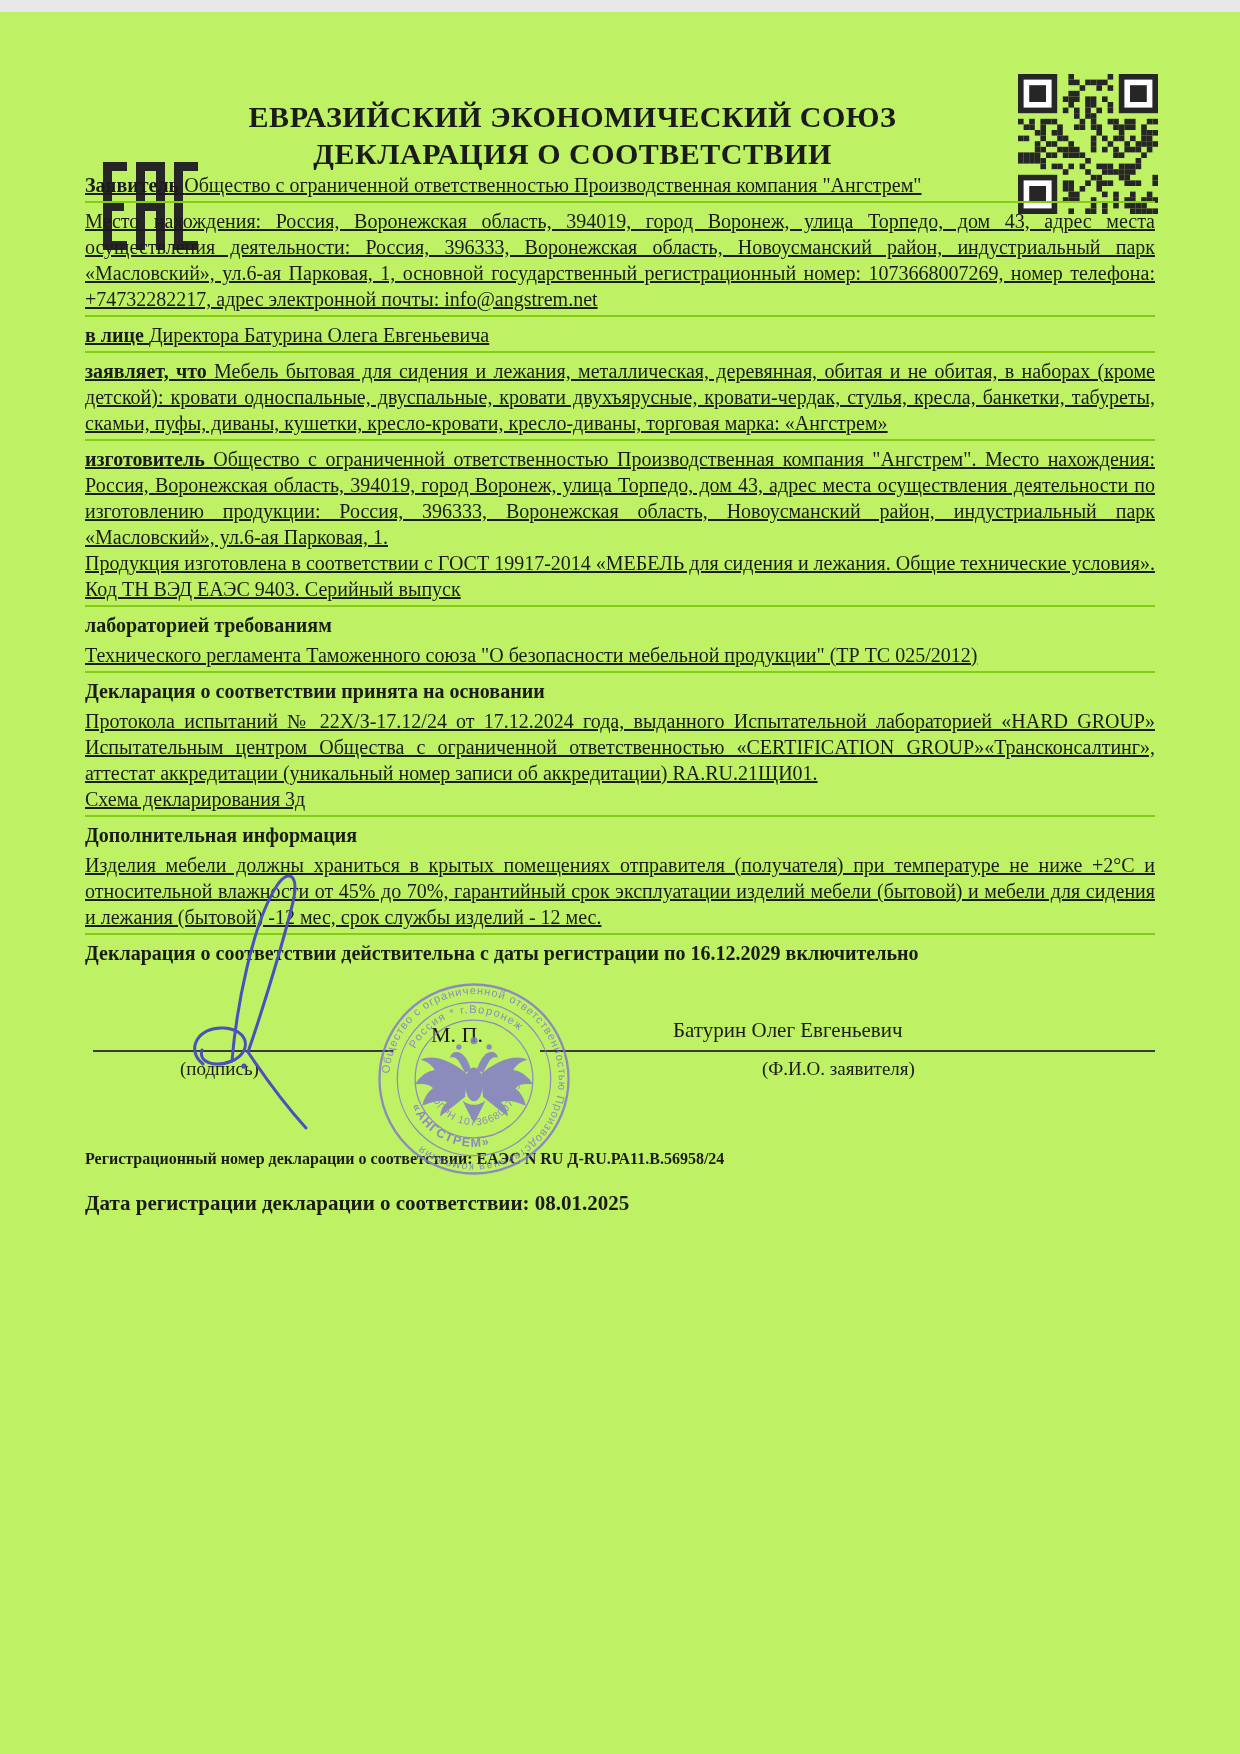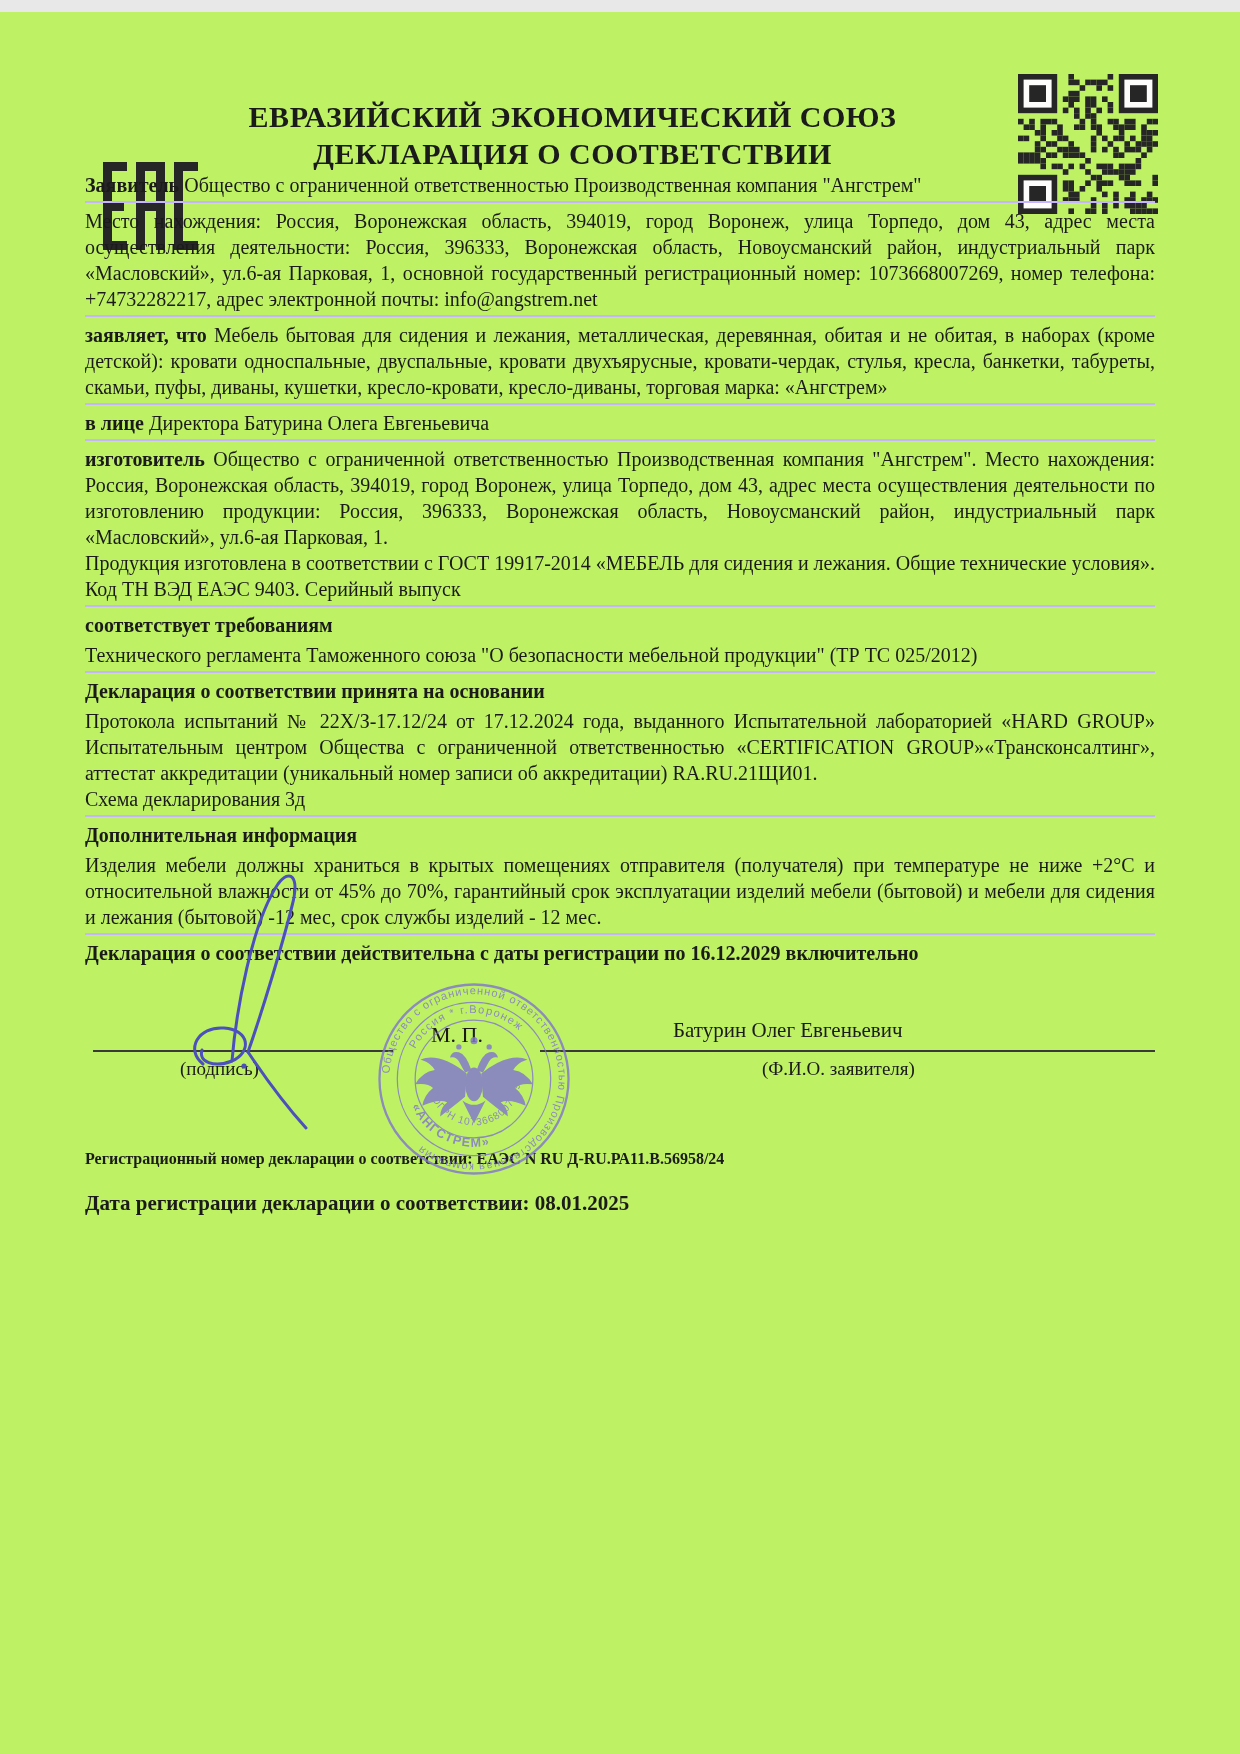--- a/index.html
+++ b/index.html
@@ -12,21 +12,21 @@
   
   .eac{position:absolute;left:103px;top:150px;width:95px;height:88px;}
   .qr{position:absolute;left:1018px;top:62px;width:140px;height:140px;}
   .title{padding-top:86px;margin-left:85px;width:975px;text-align:center;
          font-weight:bold;font-size:30px;line-height:37px;letter-spacing:.5px;}
   
   .content{margin:0 85px;position:relative;}
   .first{margin-top:108px;}
   .row{font-size:20px;line-height:26px;text-align:justify;margin:0;}
   .b{font-weight:bold;}
-  .sec{border-bottom:2px solid #c4b5fd;padding-bottom:3px;margin-bottom:5px;}
+  .sec{border-bottom:2px solid #84cc16;padding-bottom:3px;margin-bottom:5px;text-decoration:underline;}
   .hgap{margin-top:4px;margin-bottom:4px;}
   
   .sig-area{position:relative;height:152px;margin-top:4px;}
   .sig-line{position:absolute;left:8px;top:80px;width:300px;border-top:2px solid #3a3a3a;}
   .sig-caption{position:absolute;left:95px;top:88px;font-size:19px;}
   .mp{position:absolute;left:346px;top:52px;font-size:22px;z-index:1;text-align:center;}
   .fio-line{position:absolute;left:455px;top:80px;width:615px;border-top:2px solid #3a3a3a;}
   .fio-name{position:absolute;left:588px;top:48px;font-size:21px;z-index:1;}
   .fio-caption{position:absolute;left:677px;top:88px;font-size:19px;}
   .stamp{position:absolute;left:282px;top:2px;width:214px;height:214px;z-index:2;opacity:.82;}
@@ -269,31 +269,31 @@
     <div>ЕВРАЗИЙСКИЙ ЭКОНОМИЧЕСКИЙ СОЮЗ</div>
     <div>ДЕКЛАРАЦИЯ О СООТВЕТСТВИИ</div>
   </div>
 
   <div class="content">
 
     <p class="row sec first"><span class="b">Заявитель</span> <span>Общество с ограниченной ответственностью Производственная компания "Ангстрем"</span></p>
 
     <p class="row sec">Место нахождения: Россия, Воронежская область, 394019, город Воронеж, улица Торпедо, дом 43, адрес места осуществления деятельности: Россия, 396333, Воронежская область, Новоусманский район, индустриальный парк «Масловский», ул.6-ая Парковая, 1, основной государственный регистрационный номер: 1073668007269, номер телефона: +74732282217, адрес электронной почты: info@angstrem.net</p>
 
+    <p class="row sec"><span class="b">в лице</span> <span>Директора Батурина Олега Евгеньевича</span></p>
+
     <p class="row sec"><span class="b">заявляет, что</span> <span>Мебель бытовая для сидения и лежания, металлическая, деревянная, обитая и не обитая, в наборах (кроме детской): кровати односпальные, двуспальные, кровати двухъярусные, кровати-чердак, стулья, кресла, банкетки, табуреты, скамьи, пуфы, диваны, кушетки, кресло-кровати, кресло-диваны, торговая марка: «Ангстрем»</span></p>
-
-    <p class="row sec"><span class="b">в лице</span> <span>Директора Батурина Олега Евгеньевича</span></p>
 
     <div class="sec">
       <p class="row"><span class="b">изготовитель</span> <span>Общество с ограниченной ответственностью Производственная компания "Ангстрем". Место нахождения: Россия, Воронежская область, 394019, город Воронеж, улица Торпедо, дом 43, адрес места осуществления деятельности по изготовлению продукции: Россия, 396333, Воронежская область, Новоусманский район, индустриальный парк «Масловский», ул.6-ая Парковая, 1.</span></p>
       <p class="row">Продукция изготовлена в соответствии с ГОСТ 19917-2014 «МЕБЕЛЬ для сидения и лежания. Общие технические условия».</p>
       <p class="row">Код ТН ВЭД ЕАЭС 9403. Серийный выпуск</p>
     </div>
 
-    <p class="row b hgap">соответствует требованиям</p>
+    <p class="row b hgap">лабораторией требованиям</p>
 
     <p class="row sec">Технического регламента Таможенного союза "О безопасности мебельной продукции" (ТР ТС 025/2012)</p>
 
     <p class="row b hgap">Декларация о соответствии принята на основании</p>
 
     <div class="sec">
       <p class="row">Протокола испытаний № 22Х/З-17.12/24 от 17.12.2024 года, выданного Испытательной лабораторией «HARD GROUP» Испытательным центром Общества с ограниченной ответственностью «CERTIFICATION GROUP»«Трансконсалтинг», аттестат аккредитации (уникальный номер записи об аккредитации) RA.RU.21ЩИ01.</p>
       <p class="row">Схема декларирования 3д</p>
     </div>
 

